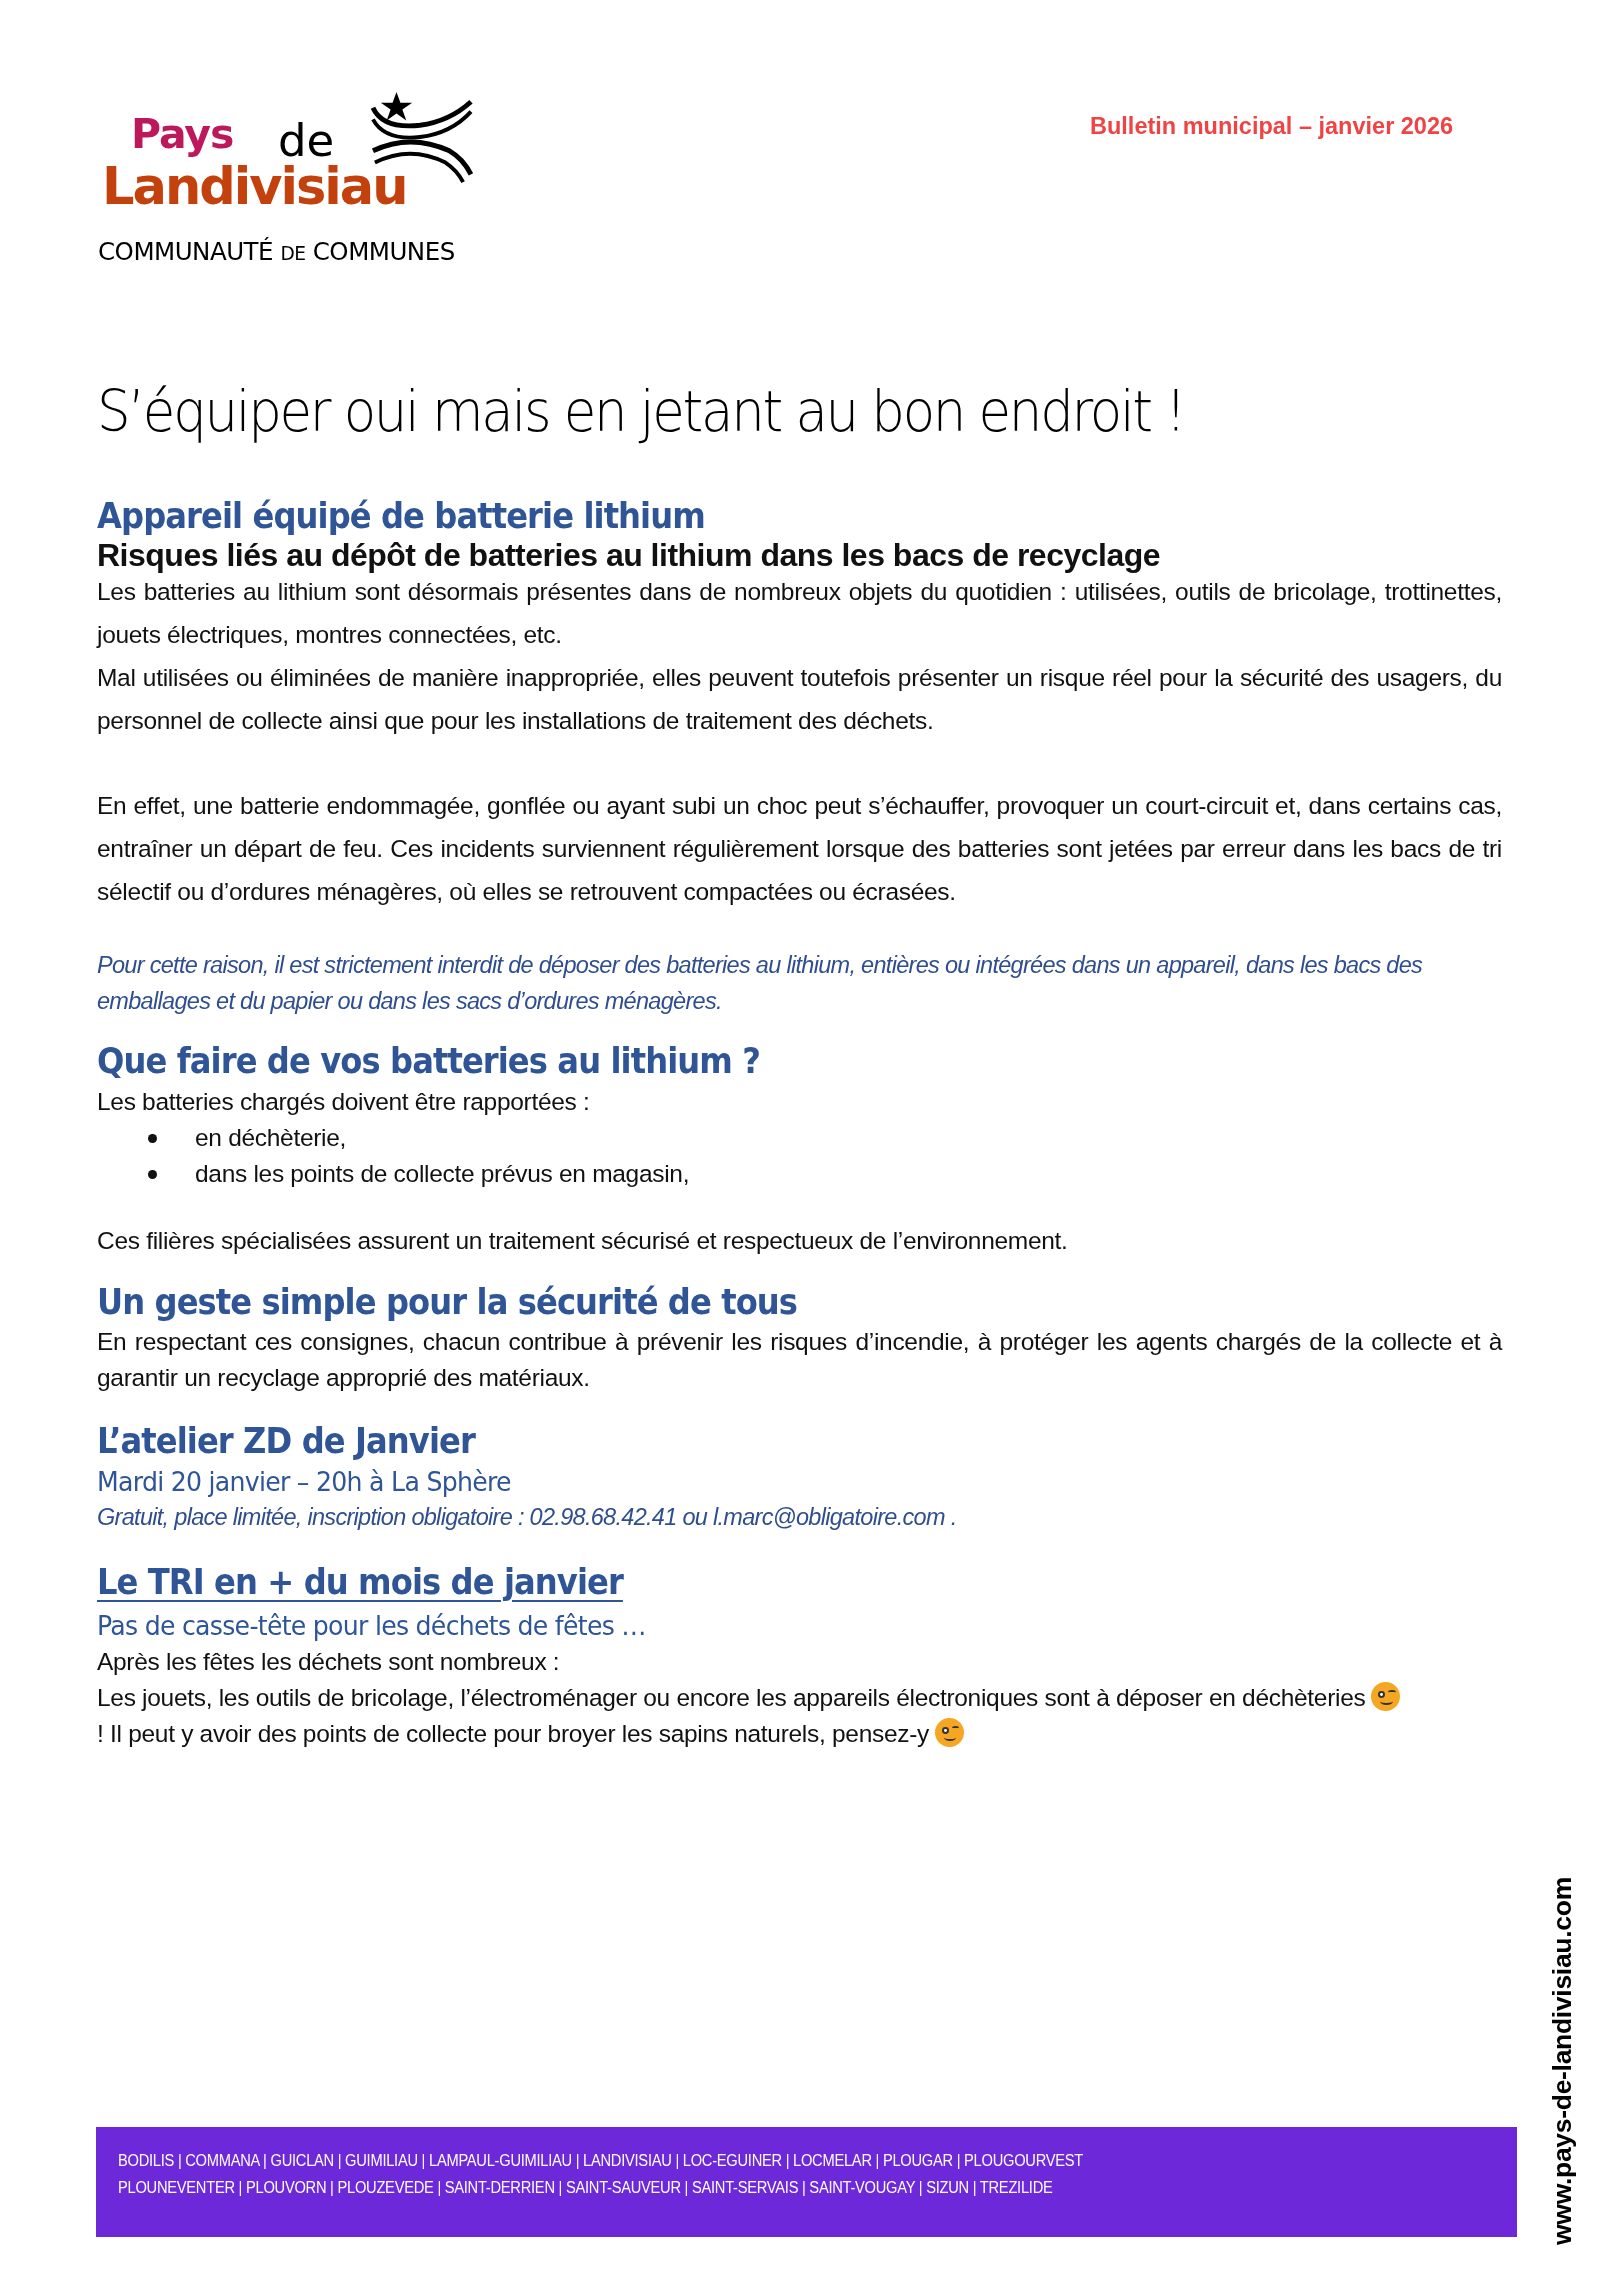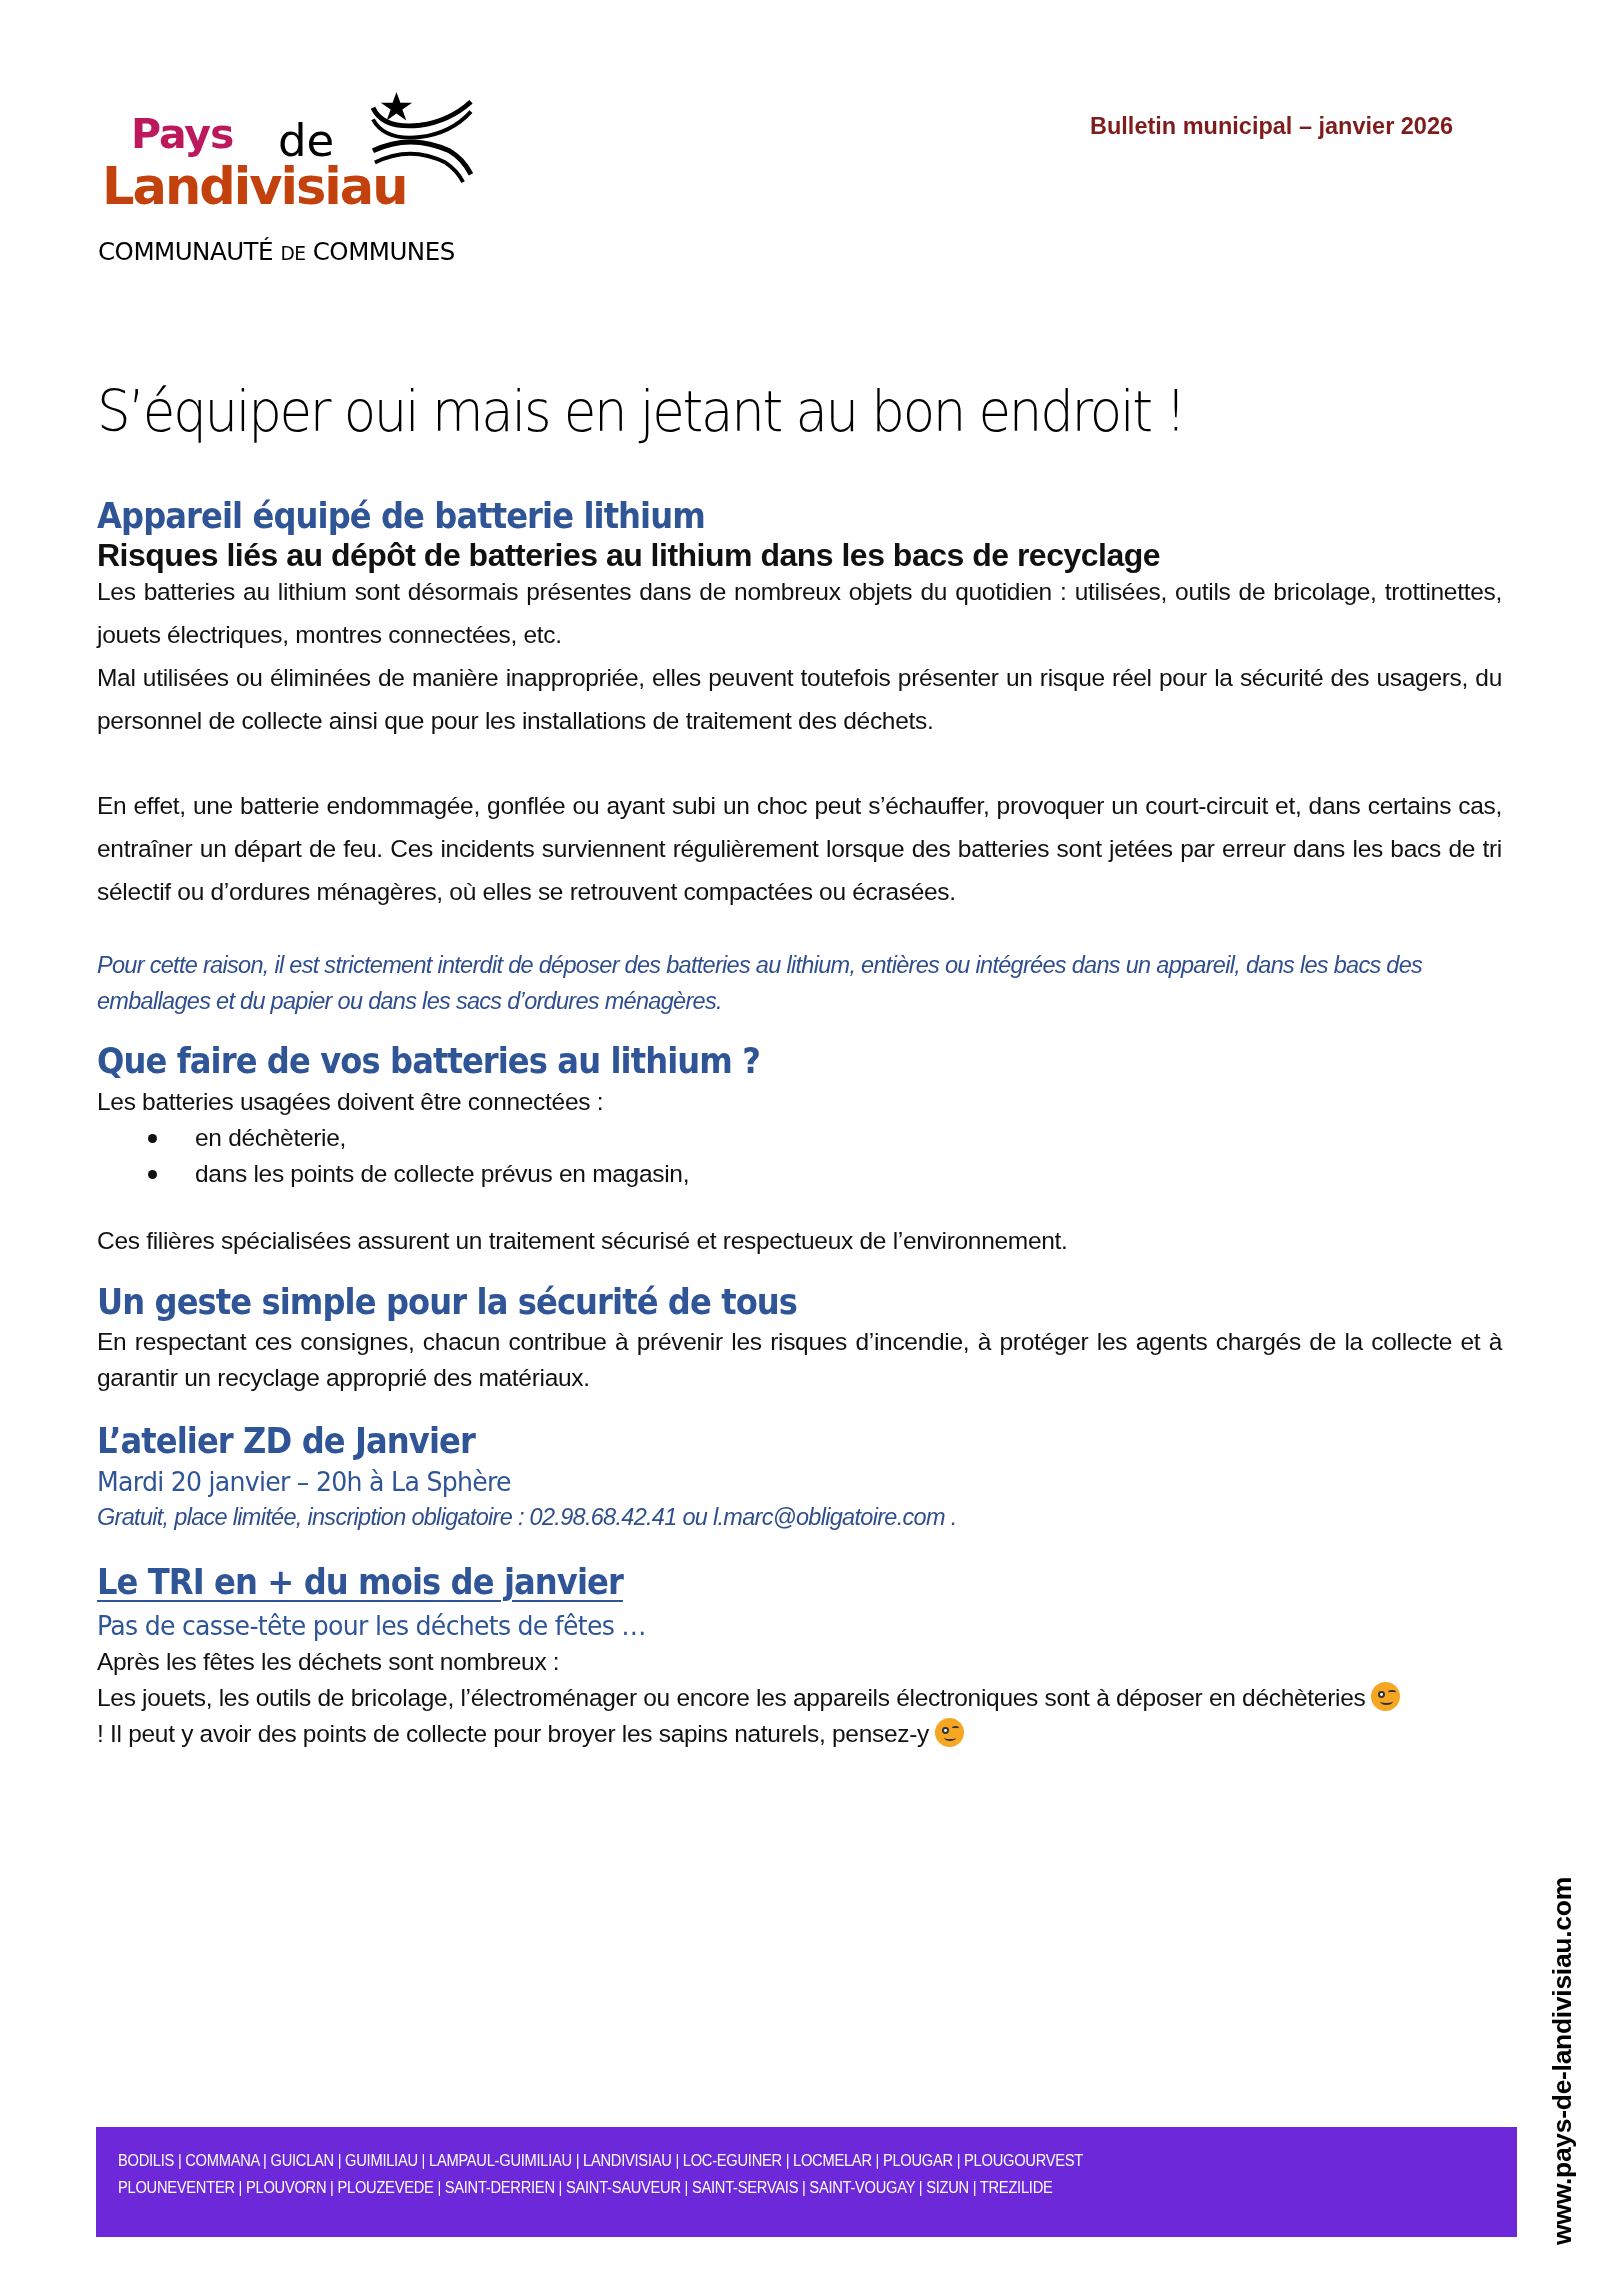--- a/index.html
+++ b/index.html
@@ -7,21 +7,21 @@
     body { position: relative; font-family: "Liberation Sans", sans-serif; color: #111; overflow: hidden; }
 
     .logo { position: absolute; left: 96px; top: 90px; width: 392px; height: 181px; }
     .logo .pays { position: absolute; left: 35px; top: 19.6px; font-family: "DejaVu Sans", sans-serif; font-weight: bold; font-size: 41px; letter-spacing: -1px; color: #be185d; }
     .logo .de { position: absolute; left: 182px; top: 23.5px; font-family: "DejaVu Sans", sans-serif; font-size: 45px; color: #000; }
     .logo .landi { position: absolute; left: 6px; top: 71px; font-family: "DejaVu Sans", sans-serif; font-weight: bold; font-size: 51px; letter-spacing: -2px; color: #c2410c; line-height: 1; }
     .logo .cc { position: absolute; left: 2px; top: 147px; font-family: "DejaVu Sans", sans-serif; font-size: 24.5px; color: #000; letter-spacing: -0.5px; white-space: nowrap; }
     .logo .cc .small { font-size: 18.6px; }
     .logo svg { position: absolute; left: 265px; top: 0px; }
 
-    .bulletin { position: absolute; left: 1090px; top: 113px; font-family: "Liberation Sans", sans-serif; font-weight: bold; font-size: 23.5px; color: #7f1d1d; white-space: nowrap; }
+    .bulletin { position: absolute; left: 1090px; top: 113px; font-family: "Liberation Sans", sans-serif; font-weight: bold; font-size: 23.5px; color: #ef4444; white-space: nowrap; }
 
     .content { position: absolute; left: 97px; top: 377px; width: 1405px; }
     .title { font-family: "DejaVu Sans", sans-serif; font-weight: 300; font-size: 57px; color: #000; letter-spacing: -2.5px; line-height: 1.2; height: 118px; transform: scaleX(0.93); transform-origin: left; white-space: nowrap; }
 
     .h2 { font-family: "DejaVu Sans", sans-serif; font-size: 35px; color: #2F5597; letter-spacing: -1px; line-height: 1.25; white-space: nowrap; transform: scaleX(0.92); transform-origin: left; }
     .h3 { font-family: "DejaVu Sans", sans-serif; font-size: 27.4px; color: #2F5597; letter-spacing: -0.8px; line-height: 1.3; white-space: nowrap; transform: scaleX(0.92); transform-origin: left; }
     .p { font-family: "Liberation Sans", sans-serif; font-size: 24.5px; line-height: 43px; color: #111; text-align: justify; letter-spacing: -0.3px; }
     .p.tight { line-height: 36px; }
     .bold { font-weight: bold; font-size: 32px; line-height: 29px; letter-spacing: -0.5px; }
     .italic-blue { font-family: "Liberation Sans", sans-serif; font-style: italic; font-size: 23.5px; line-height: 36px; color: #2F4E8F; letter-spacing: -0.7px; }
@@ -67,21 +67,21 @@
   <div class="bold" style="margin-top:2px;">Risques liés au dépôt de batteries au lithium dans les bacs de recyclage</div>
   <p class="p">Les batteries au lithium sont désormais présentes dans de nombreux objets du quotidien : utilisées, outils de bricolage, trottinettes, jouets électriques, montres connectées, etc.</p>
   <p class="p">Mal utilisées ou éliminées de manière inappropriée, elles peuvent toutefois présenter un risque réel pour la sécurité des usagers, du personnel de collecte ainsi que pour les installations de traitement des déchets.</p>
   <div style="height:42px"></div>
   <p class="p">En effet, une batterie endommagée, gonflée ou ayant subi un choc peut s’échauffer, provoquer un court-circuit et, dans certains cas, entraîner un départ de feu. Ces incidents surviennent régulièrement lorsque des batteries sont jetées par erreur dans les bacs de tri sélectif ou d’ordures ménagères, où elles se retrouvent compactées ou écrasées.</p>
   <div style="height:34px"></div>
   <p class="italic-blue">Pour cette raison, il est strictement interdit de déposer des batteries au lithium, entières ou intégrées dans un appareil, dans les bacs des emballages et du papier ou dans les sacs d’ordures ménagères.</p>
 
   <div style="height:21.6px"></div>
   <h2 class="h2">Que faire de vos batteries au lithium ?</h2>
-  <p class="p tight">Les batteries usagées doivent être connectées :</p>
+  <p class="p tight">Les batteries chargés doivent être rapportées :</p>
   <ul class="bullets">
     <li><span class="dot"></span><span>en déchèterie,</span></li>
     <li><span class="dot"></span><span>dans les points de collecte prévus en magasin,</span></li>
   </ul>
   <div style="height:31px"></div>
   <p class="p tight">Ces filières spécialisées assurent un traitement sécurisé et respectueux de l’environnement.</p>
 
   <div style="height:21.6px"></div>
   <h2 class="h2">Un geste simple pour la sécurité de tous</h2>
   <p class="p tight">En respectant ces consignes, chacun contribue à prévenir les risques d’incendie, à protéger les agents chargés de la collecte et à garantir un recyclage approprié des matériaux.</p>

